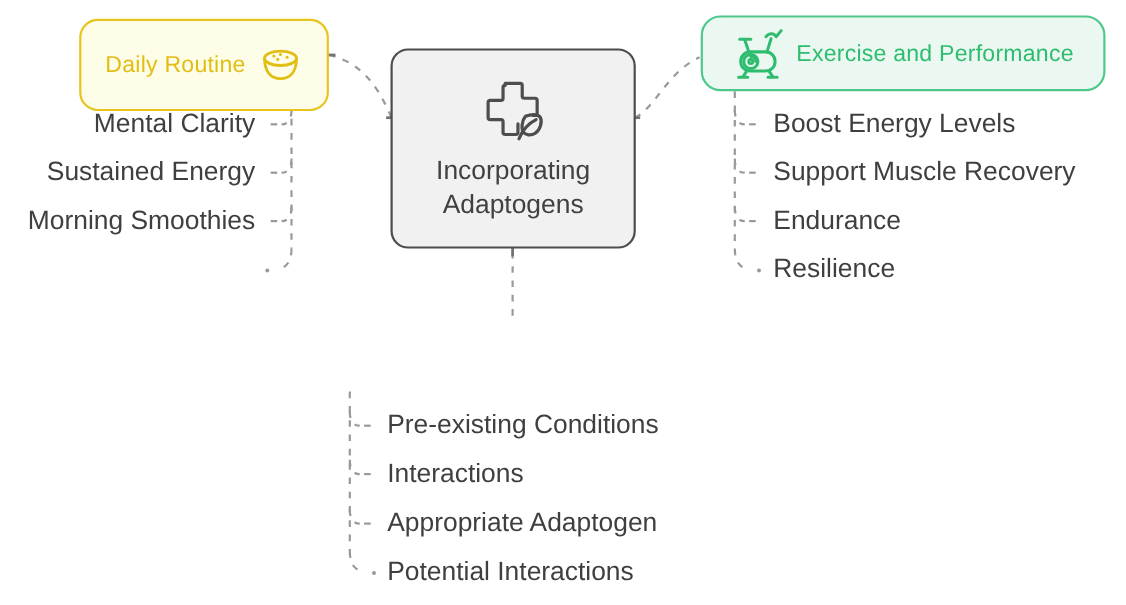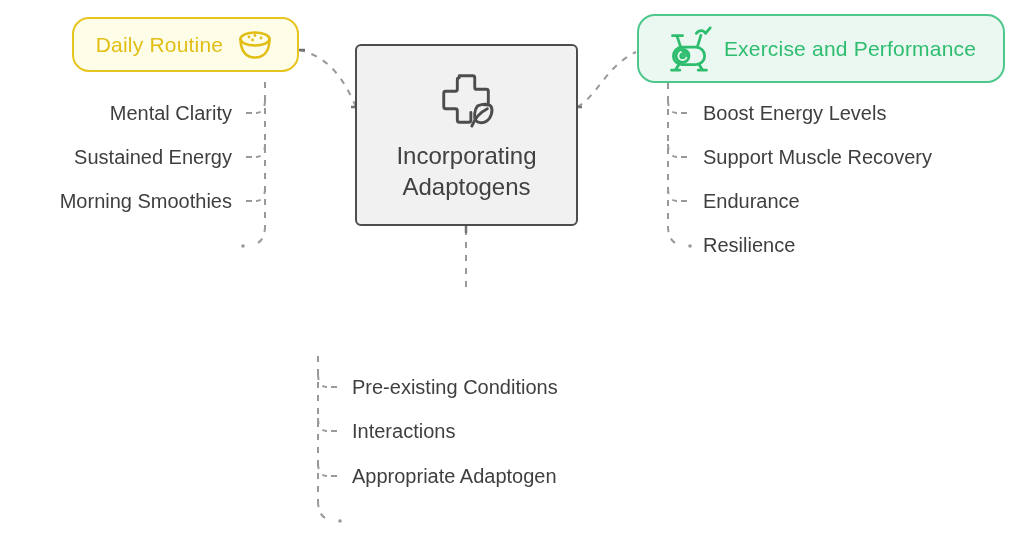--- a/index.html
+++ b/index.html
@@ -8,41 +8,41 @@
     font-family:"Liberation Sans","DejaVu Sans",sans-serif;
   }
   svg.edges{position:absolute;left:0;top:0;pointer-events:none;}
   .node{
     position:absolute;display:flex;align-items:center;justify-content:center;
     box-sizing:border-box;border:2px solid;gap:12px;
   }
   .node .label{font-size:21px;font-weight:500;letter-spacing:.2px;white-space:nowrap;}
   .node .icon{display:flex;align-items:center;justify-content:center;}
   #node-daily{
-    left:72px;top:17px;width:227px;height:55px;border-radius:17px;
+    left:72px;top:17px;width:227px;height:84px;border-radius:17px;
     border-color:#E7C51E;background:#FEFDE7;color:#E2BE15;
   }
   #node-exercise{
     left:637px;top:14px;width:368px;height:69px;border-radius:18px;
     border-color:#4EC78B;background:#EAF8F1;color:#2EBD6F;align-items:center;
   }
   #node-consulting{
     left:287px;top:288px;width:360px;height:68px;border-radius:17px;
     border-color:#4C86EB;background:#E8F0FD;color:#3D7BE8;
   }
   #node-center{
-    left:355px;top:44px;width:223px;height:182px;border-radius:6px;
+    left:355px;top:44px;width:223px;height:182px;border-radius:16px;
     border-color:#4D4D4D;border-width:2.5px;background:#F1F1F1;color:#3F3F3F;
     flex-direction:column;gap:10px;
   }
   #node-center .center-label{
     font-size:24px;line-height:31px;text-align:center;width:210px;font-weight:400;color:#414141;
   }
   .child{
-    position:absolute;font-size:20px;line-height:30px;color:#3F3F3F;white-space:nowrap;
+    position:absolute;font-size:24px;line-height:30px;color:#3F3F3F;white-space:nowrap;
   }
   .col-left{width:232px;left:0;text-align:right;}
   .col-right{left:703px;text-align:left;}
   .col-bottom{left:352px;text-align:left;}
 </style>
 </head>
 <body>
 
 <div id="canvas">
 
@@ -145,14 +145,15 @@
   <div class="child col-left" style="top:142px">Sustained Energy</div>
 
   <div class="child col-right" style="top:98px">Boost Energy Levels</div>
   <div class="child col-right" style="top:142px">Support Muscle Recovery</div>
   <div class="child col-right" style="top:186px">Endurance</div>
   <div class="child col-bottom" style="top:372px">Pre-existing Conditions</div>
 
   <div class="child col-right" style="top:230px">Resilience</div>
   <div class="child col-bottom" style="top:416px">Interactions</div>
   <div class="child col-bottom" style="top:461px">Appropriate Adaptogen</div>
+  <div class="child col-bottom" style="top:505px">Potential Interactions</div>
 
 </div>
 
 </body></html>

